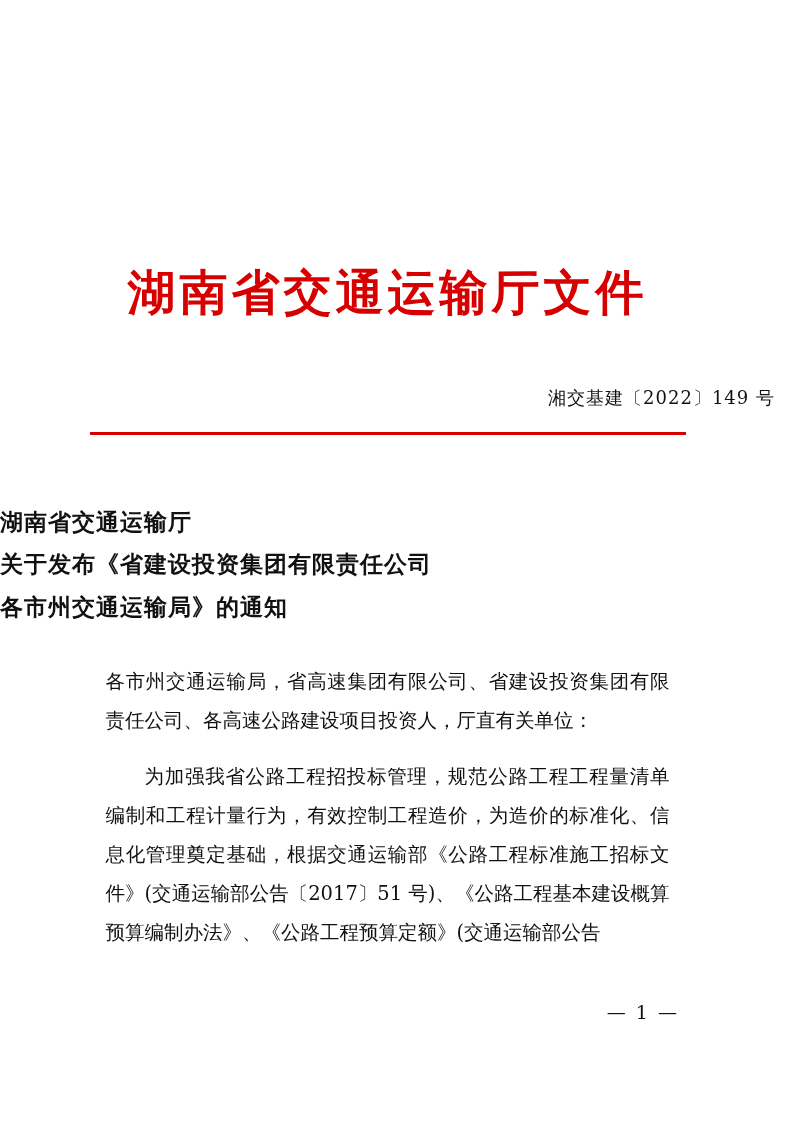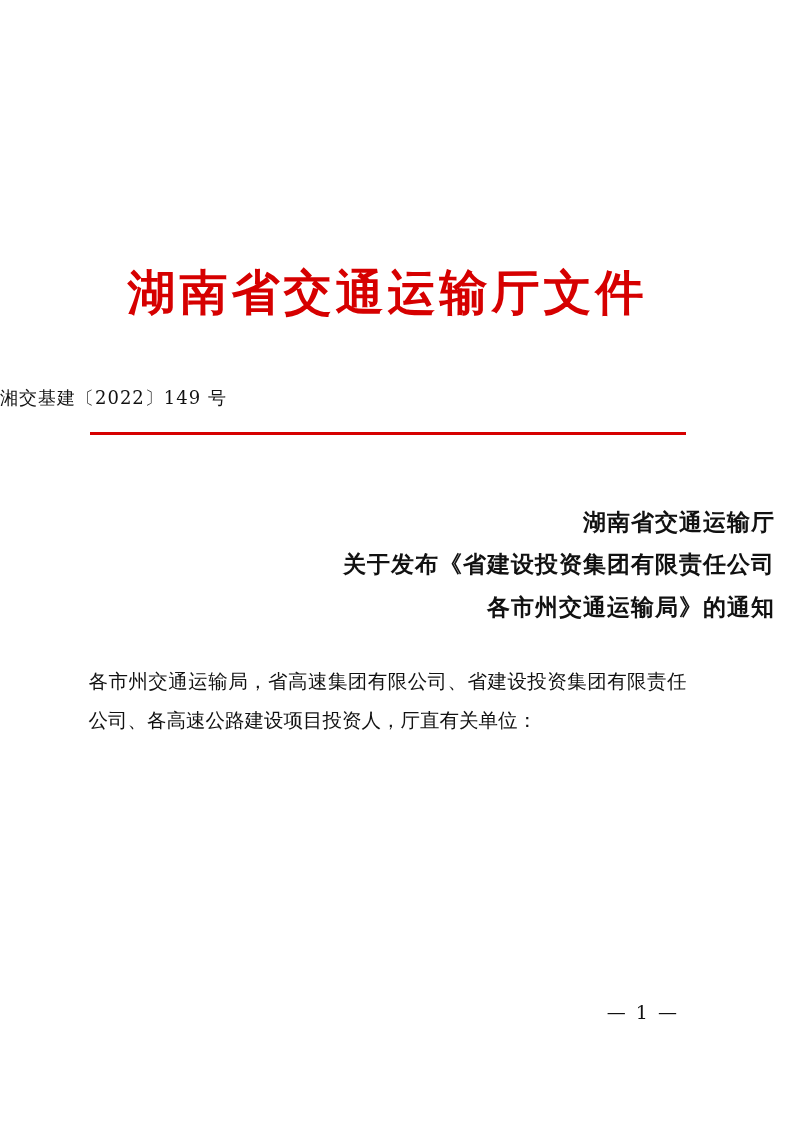--- a/index.html
+++ b/index.html
@@ -31,39 +31,39 @@
     color: #d60000;
     font-family: "DejaVu Serif", "Liberation Serif", serif;
     font-weight: 700;
     font-size: 48px;
     letter-spacing: 4px;
     line-height: 1.25;
     white-space: nowrap;
   }
 
   .doc-number {
-    text-align: left;
+    text-align: right;
     margin-top: 64px;
     font-size: 18px;
     font-family: "DejaVu Serif", "Liberation Serif", serif;
     letter-spacing: 1px;
     color: #111;
   }
 
   .red-rule {
     margin: 22px auto 0 auto;
     width: 596px;
     height: 2.5px;
     background: #d60000;
   }
 
   
   .title-block {
     margin-top: 66px;
-    text-align: right;
+    text-align: left;
     font-weight: 700;
     font-size: 23px;
     line-height: 1.85;
     letter-spacing: 1px;
     color: #111;
   }
   .title-line {
     display: block;
     white-space: nowrap;
   }
@@ -72,21 +72,21 @@
   .body-text {
     margin: 34px auto 0 auto;
     width: 598px;
     font-size: 19.5px;
     line-height: 2.0;
     color: #111;
     text-align: justify;
     text-justify: inter-ideograph;
   }
   .body-text p {
-    margin: 0;
+    margin: 17px;
   }
   .body-text p.indent {
     text-indent: 2em;
   }
 
   
   .page-footer {
     position: absolute;
     right: 96px;
     bottom: 100px;
@@ -109,17 +109,18 @@
   <div class="red-rule"></div>
 
   <div class="title-block">
     <span class="title-line">湖南省交通运输厅</span>
     <span class="title-line">关于发布《省建设投资集团有限责任公司</span>
     <span class="title-line">各市州交通运输局》的通知</span>
   </div>
 
   <div class="body-text">
     <p>各市州交通运输局，省高速集团有限公司、省建设投资集团有限责任公司、各高速公路建设项目投资人，厅直有关单位：</p>
+    <p class="indent">为加强我省公路工程招投标管理，规范公路工程工程量清单编制和工程计量行为，有效控制工程造价，为造价的标准化、信息化管理奠定基础，根据交通运输部《公路工程标准施工招标文件》(交通运输部公告〔2017〕51 号)、《公路工程基本建设概算预算编制办法》、《公路工程预算定额》(交通运输部公告</p>
   </div>
 
   <div class="page-footer">— 1 —</div>
 
 </div>
 
 </body></html>

